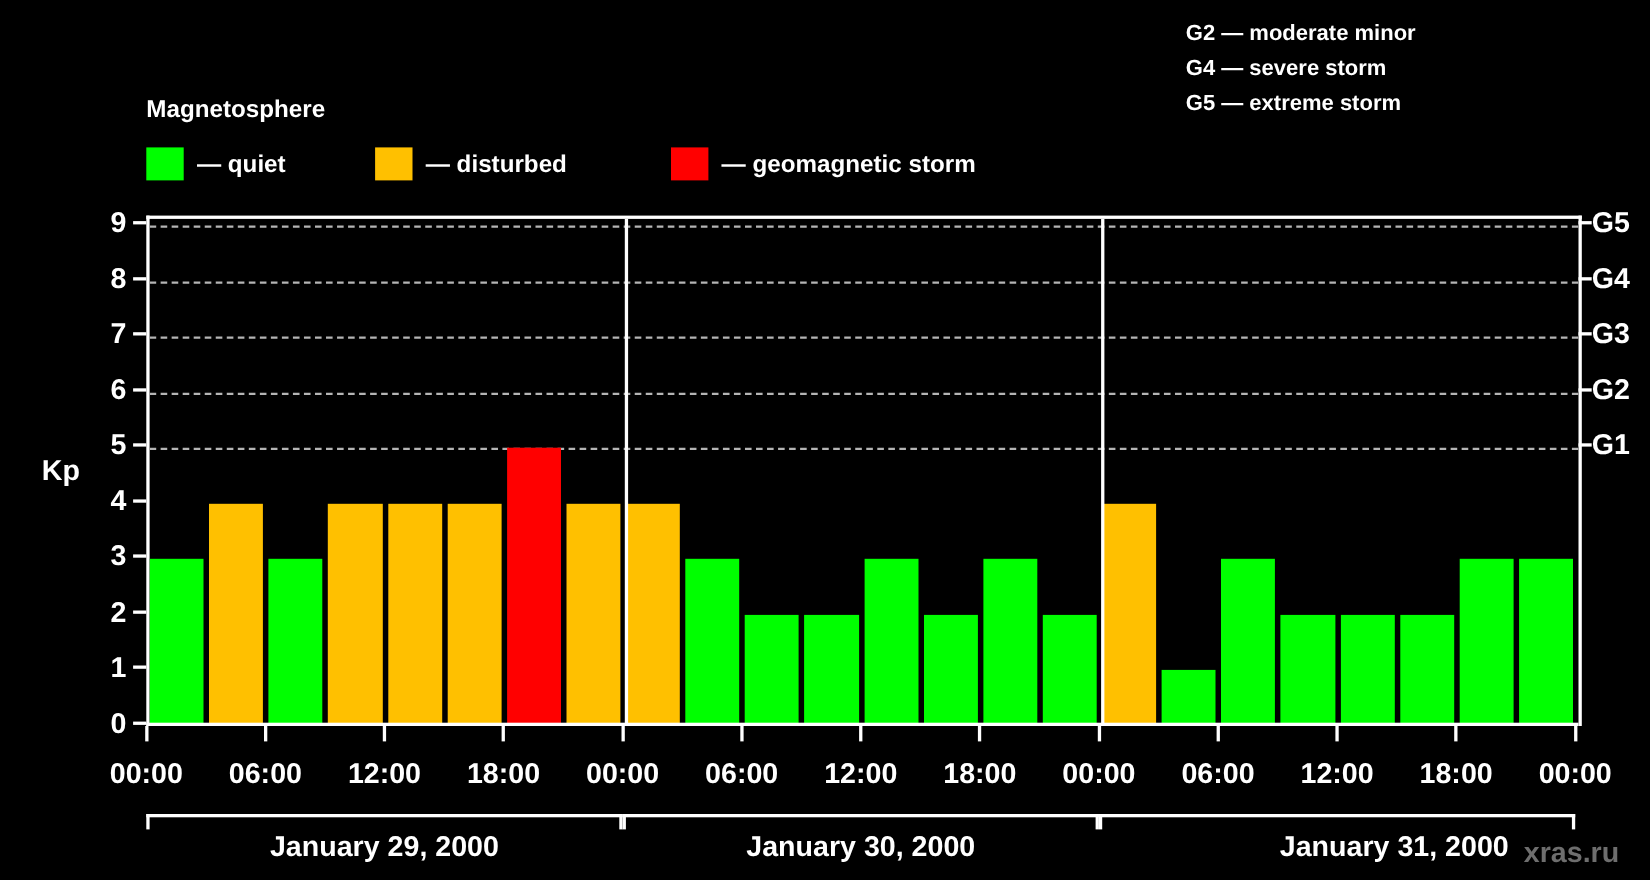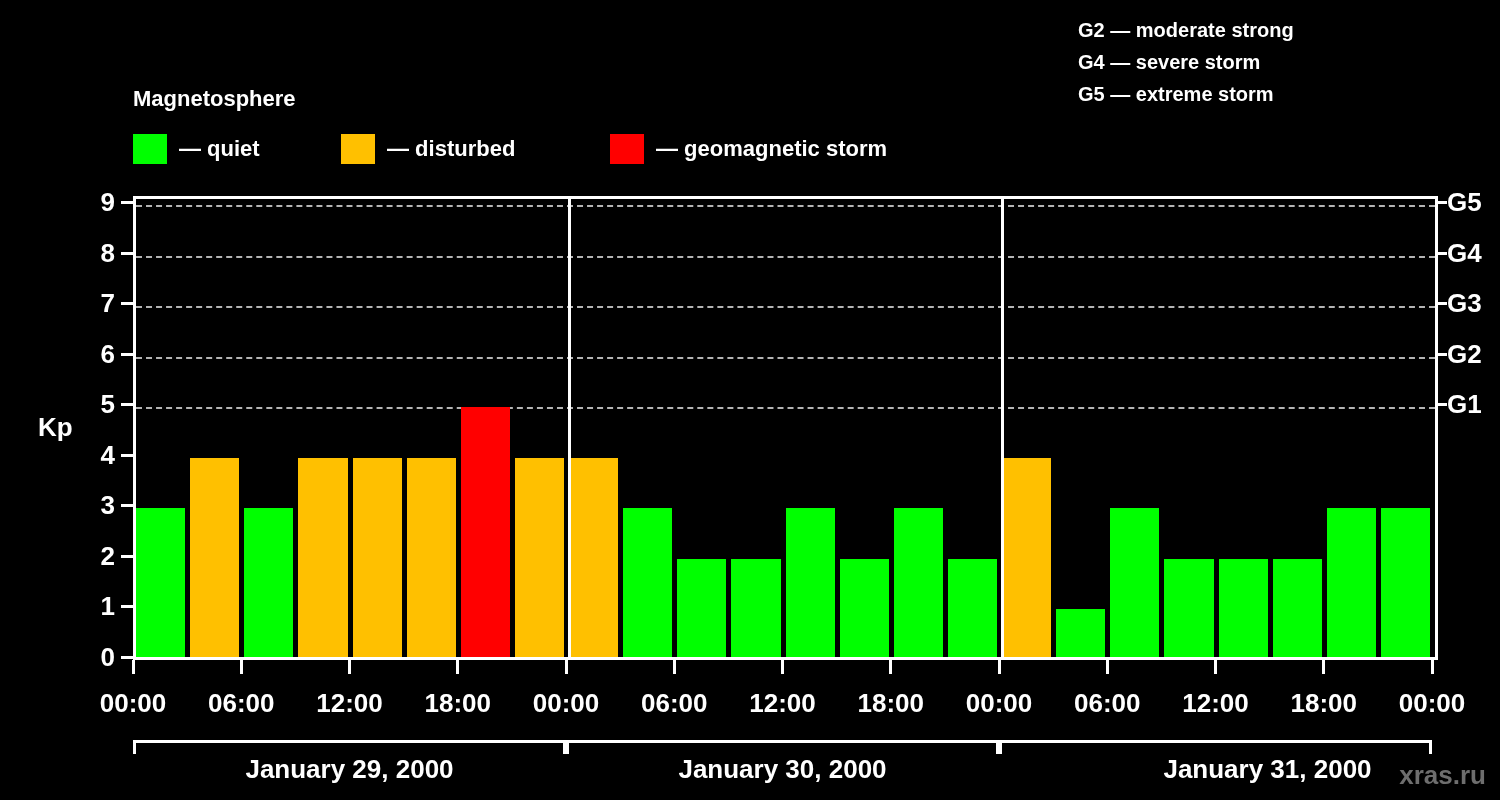--- a/index.html
+++ b/index.html
@@ -60,21 +60,21 @@
   .xtick-label{position:absolute;top:688px;font-size:26px;font-weight:bold;
     transform:translateX(-50%);white-space:nowrap;}
 
   
   .bracket{position:absolute;top:740px;height:14px;
     border-left:3px solid #fff;border-right:3px solid #fff;border-top:3px solid #fff;
     box-sizing:border-box;}
   .bracket-label{position:absolute;top:754px;font-size:26px;font-weight:bold;
     text-align:center;white-space:nowrap;}
 
-  .watermark{position:absolute;right:14px;top:760px;font-size:26px;font-weight:bold;color:#6e6e6e;}
+  .watermark{position:absolute;right:28px;top:760px;font-size:26px;font-weight:bold;color:#6e6e6e;}
 </style>
 </head>
 <body>
 
 <div id="stage">
 
   <div class="subsection-title">Magnetosphere</div>
 
   <div class="legend-row" id="color-legend">
       <div class="legend-item" style="left: 0px;">
@@ -85,21 +85,21 @@
         <span class="legend-swatch" style="background: rgb(255, 192, 0);"></span>
         <span class="legend-text">— disturbed</span>
       </div>
       <div class="legend-item" style="left: 477px;">
         <span class="legend-swatch" style="background: rgb(255, 0, 0);"></span>
         <span class="legend-text">— geomagnetic storm</span>
       </div>
     </div>
 
   <div class="gscale-legend" id="gscale-legend">
-      <div class="gscale-line">G2 — moderate strong</div>
+      <div class="gscale-line">G2 — moderate minor</div>
       <div class="gscale-line">G4 — severe storm</div>
       <div class="gscale-line">G5 — extreme storm</div>
     </div>
 
   <div class="yaxis-title">Kp</div>
 
   <div id="axis-left">
       <div class="ytick-label" style="right: 1380px; top: 644px; left: 70px; width: 45px;">0</div>
       <div class="ytick-mark" style="left: 121px; top: 656px;"></div>
       <div class="ytick-label" style="right: 1380px; top: 593.444px; left: 70px; width: 45px;">1</div>

